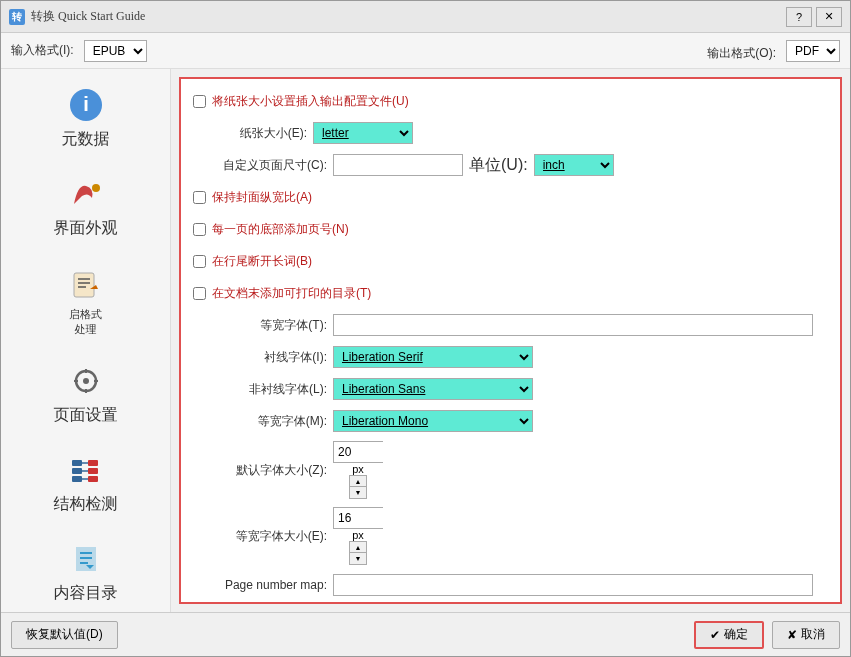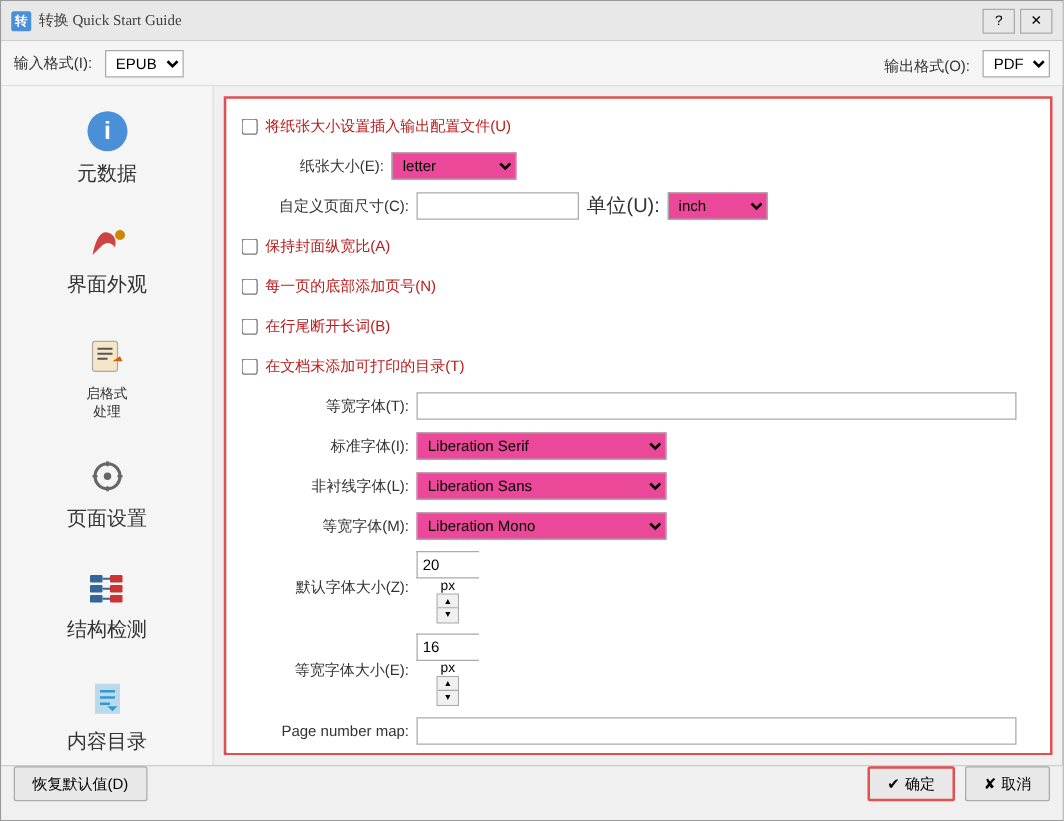--- a/index.html
+++ b/index.html
@@ -185,24 +185,25 @@
       height: 22px;
       border: 1px solid #aaa;
       background: white;
       padding: 0 4px;
       font-size: 12px;
     }
 
     .form-select {
       height: 22px;
       border: 1px solid #aaa;
-      background: #ec4899;
+      background: #5eead4;
       padding: 0 4px;
       font-size: 12px;
       cursor: pointer;
+      text-decoration: underline;
     }
 
     .form-select.medium {
       width: 200px;
     }
 
     .form-select.small {
       width: 100px;
     }
 
@@ -254,21 +255,21 @@
       font-size: 7px;
       line-height: 1;
     }
     .spinner-btn:first-child { border-bottom: 1px solid #aaa; }
 
     .bottom-bar {
       height: 44px;
       background: #f0f0f0;
       border-top: 1px solid #ccc;
       display: flex;
-      align-items: flex-start;
+      align-items: center;
       padding: 0 10px;
       gap: 8px;
     }
 
     .bottom-btn {
       height: 28px;
       padding: 0 14px;
       border: 1px solid #aaa;
       background: #e8e8e8;
       cursor: pointer;
@@ -457,21 +458,21 @@
           <input type="checkbox" style="">
           <span class="checkbox-label">在文档末添加可打印的目录(T)</span>
         </div>
 
         <div class="form-row">
           <span class="form-label wide">等宽字体(T):</span>
           <input type="text" class="form-input" style="width: 480px;">
         </div>
 
         <div class="form-row">
-          <span class="form-label wide">标准字体(I):</span>
+          <span class="form-label wide">衬线字体(I):</span>
           <select class="form-select medium">
             <option>Liberation Serif</option>
             <option>Times New Roman</option>
             <option>Georgia</option>
           </select>
         </div>
 
         <div class="form-row">
           <span class="form-label wide">非衬线字体(L):</span>
           <select class="form-select medium">

